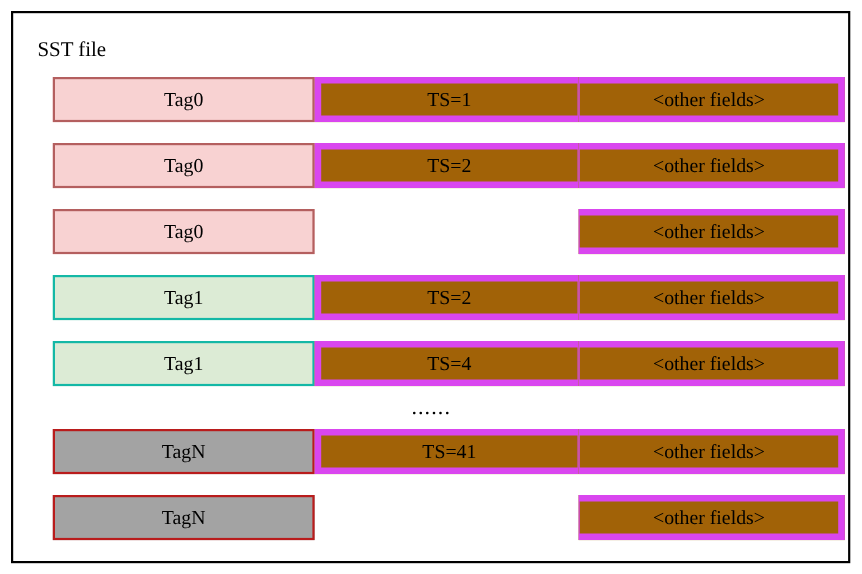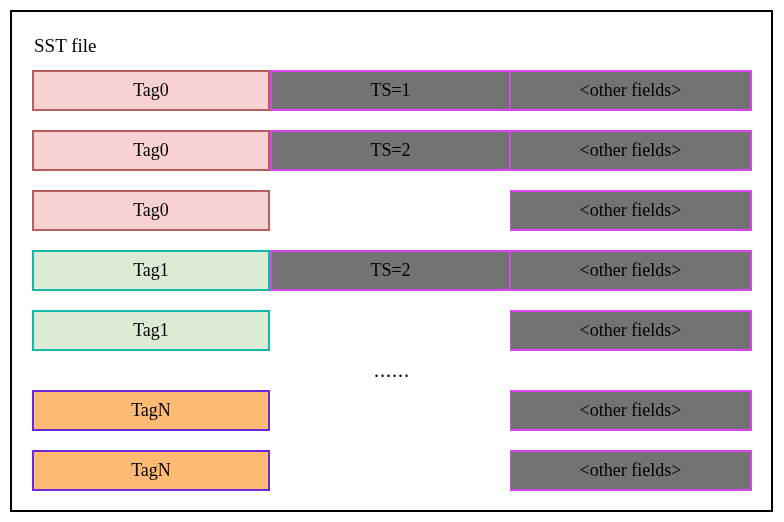--- a/index.html
+++ b/index.html
@@ -40,21 +40,21 @@
     top: 22px;
     font-size: 19px;
     line-height: 24px;
     color: #000000;
     white-space: nowrap;
   }
 
   
   .record-row {
     position: absolute;
-    left: 32px;
+    left: 48px;
     width: 720px;
     height: 29px;
     text-align: right;
   }
 
   .cell {
     position: absolute;
     top: 0;
     height: 41px;
     box-sizing: border-box;
@@ -65,38 +65,38 @@
     color: #000000;
     white-space: nowrap;
   }
 
   
   .cell-tag    { left: 0px;   width: 238px; }
   .cell-ts     { left: 238px; width: 240px; }
   .cell-other  { left: 478px; width: 242px; }
 
   .cell-ts, .cell-other {
-    border: 2px solid #d946ef;
-    background: #737373;
+    border: 6px solid #d946ef;
+    background: #a16207;
   }
   .cell-ts { border-right-width: 1px; }
   .cell-other { border-left-width: 1px; }
 
   
   .tag-red {
     background: #f8d2d2;
     border: 2px solid #b45f5f;
   }
   .tag-green {
     background: #dcebd5;
     border: 2px solid #14b8a6;
   }
   .tag-blue {
-    background: #fdba74;
-    border: 2px solid #6d28d9;
+    background: #a3a3a3;
+    border: 2px solid #b91c1c;
   }
 
   
   .ellipsis-row {
     position: absolute;
     left: 32px;
     width: 720px;
     height: 39px;
     display: flex;
     align-items: center;
@@ -133,27 +133,29 @@
   </div>
 
   <div class="record-row" style="top:250px;">
     <div class="cell cell-tag tag-green">Tag1</div>
     <div class="cell cell-ts">TS=2</div>
     <div class="cell cell-other">&lt;other fields&gt;</div>
   </div>
 
   <div class="record-row" style="top:310px;">
     <div class="cell cell-tag tag-green">Tag1</div>
+    <div class="cell cell-ts">TS=4</div>
     <div class="cell cell-other">&lt;other fields&gt;</div>
   </div>
 
   <div class="ellipsis-row" style="top:351px;">......</div>
 
   <div class="record-row" style="top:390px;">
     <div class="cell cell-tag tag-blue">TagN</div>
+    <div class="cell cell-ts">TS=41</div>
     <div class="cell cell-other">&lt;other fields&gt;</div>
   </div>
 
   <div class="record-row" style="top:450px;">
     <div class="cell cell-tag tag-blue">TagN</div>
     <div class="cell cell-other">&lt;other fields&gt;</div>
   </div>
 
 </div>
 

